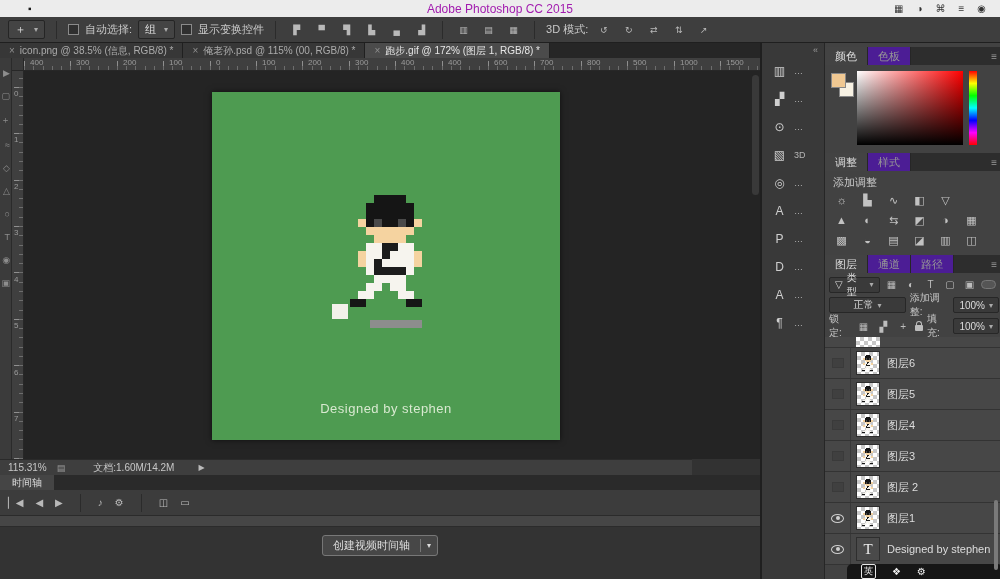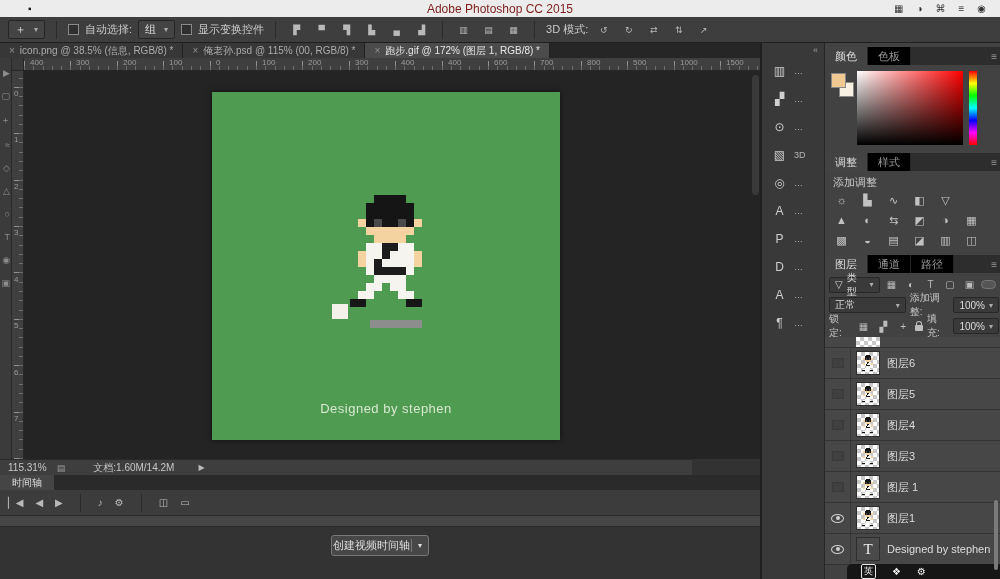--- a/index.html
+++ b/index.html
@@ -2,21 +2,21 @@
 <html><head>
 <meta charset="utf-8">
 <style>
 *{margin:0;padding:0;box-sizing:border-box}
 body{font-family:"Liberation Sans","DejaVu Sans",sans-serif;background:#1e1e1e}
 .app{position:relative;width:1000px;height:579px;overflow:hidden;background:#323232;font-size:11px;color:#ccc}
 .abs{position:absolute}
 
 .menubar{background:#ececec;color:#1c1c1c;display:flex;align-items:center;font-size:12px}
 .mb-left{margin-left:28px;font-size:10px}
-.mb-title{position:absolute;left:0;right:0;text-align:center;color:#7f1d1d}
+.mb-title{position:absolute;left:0;right:0;text-align:center;color:#a21caf}
 .mb-right{margin-left:auto;display:flex;gap:13px;margin-right:14px;font-size:10px;color:#333;z-index:2}
 
 .optionsbar{background:#3e3e3e;border-bottom:1px solid #1f1f1f;display:flex;align-items:center;padding:0 8px;gap:6px;color:#c9c9c9;font-size:11px}
 .osep{width:1px;height:18px;background:#2b2b2b;margin:0 5px}
 .cb{width:11px;height:11px;border:1px solid #8a8a8a;background:#2f2f2f;display:inline-block}
 .selbox{background:#444;border:1px solid #252525;border-radius:2px;display:flex;align-items:center;gap:8px;padding:1px 6px;color:#ddd}
 .icon-btn{width:19px;height:17px;display:flex;align-items:center;justify-content:center;color:#b9b9b9;font-size:9px}
 .caret{font-size:8px;color:#aaa}
 
 .tabbar{display:flex;background:#262626;height:15px}
@@ -38,32 +38,32 @@
 .vscroll{position:absolute;right:1px;top:4px;width:7px;height:120px;background:#4a4a4a;border-radius:4px;opacity:.55}
 
 .statusbar{background:#3e3e3e;border-top:1px solid #2a2a2a;display:flex;align-items:center;font-size:10px;color:#c7c7c7;padding:0 8px;gap:10px}
 
 .tl-header{background:#2a2a2a;display:flex;align-items:flex-end}
 .tl-tab{background:#454545;color:#ddd;font-size:10px;padding:1px 12px;height:15px;display:flex;align-items:center}
 .tl-controls{background:#3c3c3c;border-bottom:1px solid #2b2b2b;display:flex;align-items:center;padding:0 8px;gap:12px;color:#b9b9b9;font-size:10px}
 .tl-band{background:#464646;border-bottom:1px solid #2b2b2b}
 .tl-content{background:#333}
 .create-btn{position:absolute;left:50%;top:8px;transform:translateX(-50%);display:flex;align-items:center;background:#474747;border:1px solid #787878;border-radius:3px;color:#ddd;font-size:11px}
-.create-btn .lbl{padding:2px 1px}
+.create-btn .lbl{padding:2px 10px}
 .create-btn .seg{border-left:1px solid #787878;padding:2px 6px;font-size:8px}
 
 .right-region{border-left:2px solid #1f1f1f;background:#393939}
 .dock{background:#393939}
 .dock-collapse{position:absolute;top:2px;right:6px;color:#9a9a9a;font-size:9px}
 .dock-item{height:28px;display:flex;align-items:center;padding-left:10px;gap:7px}
 .dock-item .di{font-size:12px;color:#cfcfcf;width:15px;text-align:center}
 .dock-item .dl{font-size:9px;color:#b5b5b5}
 .panels{background:#424242;border-left:1px solid #262626}
 .phead{display:flex;align-items:stretch;background:#2d2d2d;height:18px}
-.ptab{padding:0 10px;font-size:11px;color:#969696;background:#000000;border-right:1px solid #262626;display:flex;align-items:center}
+.ptab{padding:0 10px;font-size:11px;color:#969696;background:#4c1d95;border-right:1px solid #262626;display:flex;align-items:center}
 .ptab.active{background:#434343;color:#ddd}
 .pmenu{margin-left:auto;margin-right:6px;color:#999;display:flex;align-items:center;font-size:10px}
 .sw{position:absolute;width:15px;height:15px;border:1px solid #888}
 .sat-box{position:absolute;background:linear-gradient(to top,#000,rgba(0,0,0,0)),linear-gradient(to right,#fff,#f00)}
 .hue-bar{position:absolute;background:linear-gradient(to bottom,#f00,#ff0,#0f0,#0ff,#00f,#f0f,#f00)}
 .adj-label{font-size:11px;color:#c9c9c9}
 .adj-row{display:flex;align-items:center;padding-left:8px;gap:9px;height:20px}
 .adj-row span{width:17px;height:16px;display:flex;align-items:center;justify-content:center;color:#c2c2c2;font-size:11px}
 .lrow{display:flex;align-items:center;padding:0 4px;gap:4px;font-size:10px;color:#c5c5c5}
 .minibox{background:#3a3a3a;border:1px solid #272727;border-radius:2px;display:flex;align-items:center;gap:4px;padding:0 5px;height:16px;color:#ddd}
@@ -390,21 +390,21 @@
         </span>
         <span class="type-ic">▦</span>
         <span class="type-ic">◐</span>
         <span class="type-ic">T</span>
         <span class="type-ic">▢</span>
         <span class="type-ic">▣</span>
         <span class="toggle"></span>
       </div>
 
       <div class="lrow abs" style="left:0;top:252px;width:178px;height:20px">
-        <span class="minibox" style="width:82px;justify-content:space-between">
+        <span class="minibox" style="width:82px;justify-content:center">
           <span>正常</span>
           <span class="caret">▾</span>
         </span>
         <span>添加调整:</span>
         <span class="minibox">
           <span>100%</span>
           <span class="caret">▾</span>
         </span>
       </div>
 
@@ -472,21 +472,21 @@
         </div>
         <div class="layer-row">
           <div class="eye-slot">
               <span class="eye-off"></span>
             </div>
           <div class="thumb checker">
               <svg viewBox="0 0 12 14" width="14" height="16">
                 <use href="#sprite"></use>
               </svg>
             </div>
-          <div class="layer-name">图层 1</div>
+          <div class="layer-name">图层 2</div>
         </div>
         <div class="layer-row">
           <div class="eye-slot">
               <span class="eye"></span>
             </div>
           <div class="thumb checker">
               <svg viewBox="0 0 12 14" width="14" height="16">
                 <use href="#sprite"></use>
               </svg>
             </div>

